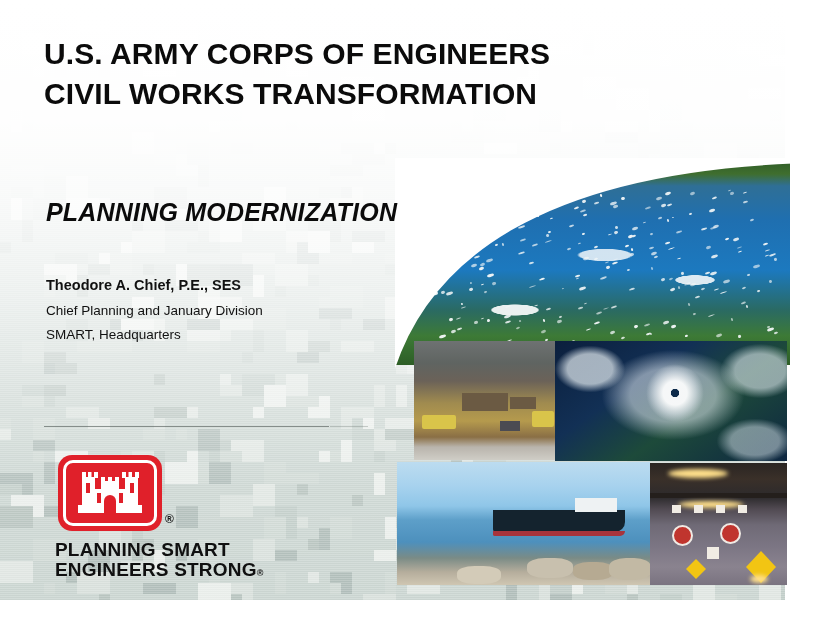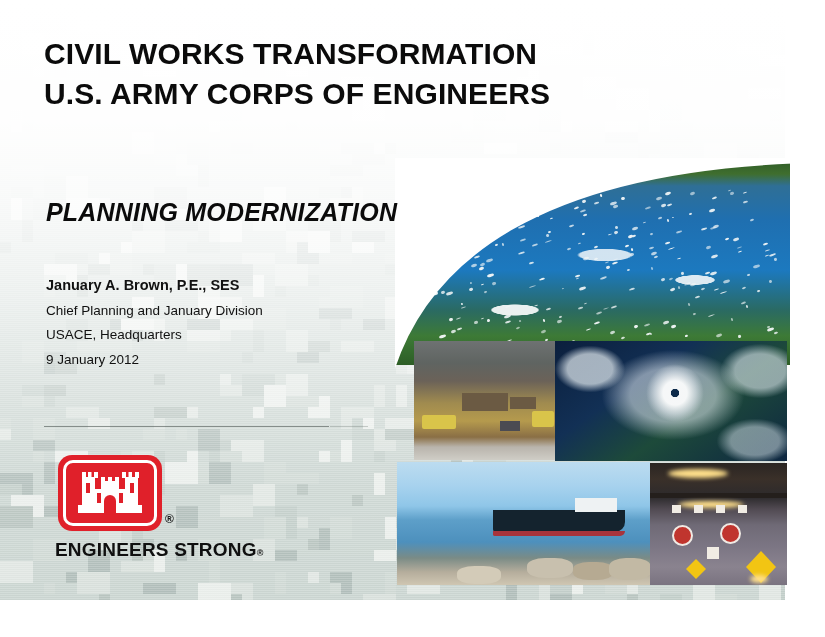--- a/index.html
+++ b/index.html
@@ -985,31 +985,30 @@
     <span class="sign-r" style="left:70px;top:60px;"></span>
     <span class="sign-w" style="left:57px;top:84px;width:12px;height:12px;"></span>
     <span class="sign-y" style="left:36px;top:96px;width:20px;height:20px;
           clip-path:polygon(50% 0,100% 50%,50% 100%,0 50%);"></span>
     <span class="sign-y" style="left:96px;top:88px;width:30px;height:32px;
           clip-path:polygon(50% 0,100% 50%,50% 100%,0 50%);"></span>
     <span class="glow" style="left:100px;top:112px;width:18px;height:8px;"></span>
   </div>
 
   <div class="title">
+    <div>U.S. ARMY CORPS OF ENGINEERS</div>
     <div>CIVIL WORKS TRANSFORMATION</div>
-    <div>U.S. ARMY CORPS OF ENGINEERS</div>
   </div>
 
   <div class="subtitle">PLANNING MODERNIZATION</div>
 
   <div class="byline">
-    <div class="nm">January A. Brown, P.E., SES</div>
+    <div class="nm">Theodore A. Chief, P.E., SES</div>
     <div class="ln">Chief Planning and January Division</div>
-    <div class="ln">USACE, Headquarters</div>
-    <div class="ln">9 January 2012</div>
+    <div class="ln">SMART, Headquarters</div>
   </div>
 
   <div class="hr-line"></div>
   <div class="hr-line2"></div>
 
   <div class="logo">
     <div class="outer"></div>
     <div class="ring"></div>
     <svg viewBox="0 0 104 76" width="104" height="76" style="position:absolute;left:0;top:0;">
       <g fill="#ffffff">
@@ -1032,16 +1031,17 @@
       <path d="M46 58 L46 46 a6 6 0 0 1 12 0 L58 58 Z" fill="#e0202a"></path>
       <rect x="39" y="38" width="4" height="10" fill="#e0202a"></rect>
       <rect x="61" y="38" width="4" height="10" fill="#e0202a"></rect>
       <rect x="28" y="28" width="4" height="10" fill="#e0202a"></rect>
       <rect x="72" y="28" width="4" height="10" fill="#e0202a"></rect>
     </svg>
   </div>
   <div class="reg">®</div>
 
   <div class="tagline">
+    <div class="t2">PLANNING SMART</div>
     <div class="t2"><span>ENGINEERS STRONG</span><sub>®</sub></div>
   </div>
 
 </div>
 
 </body></html>

